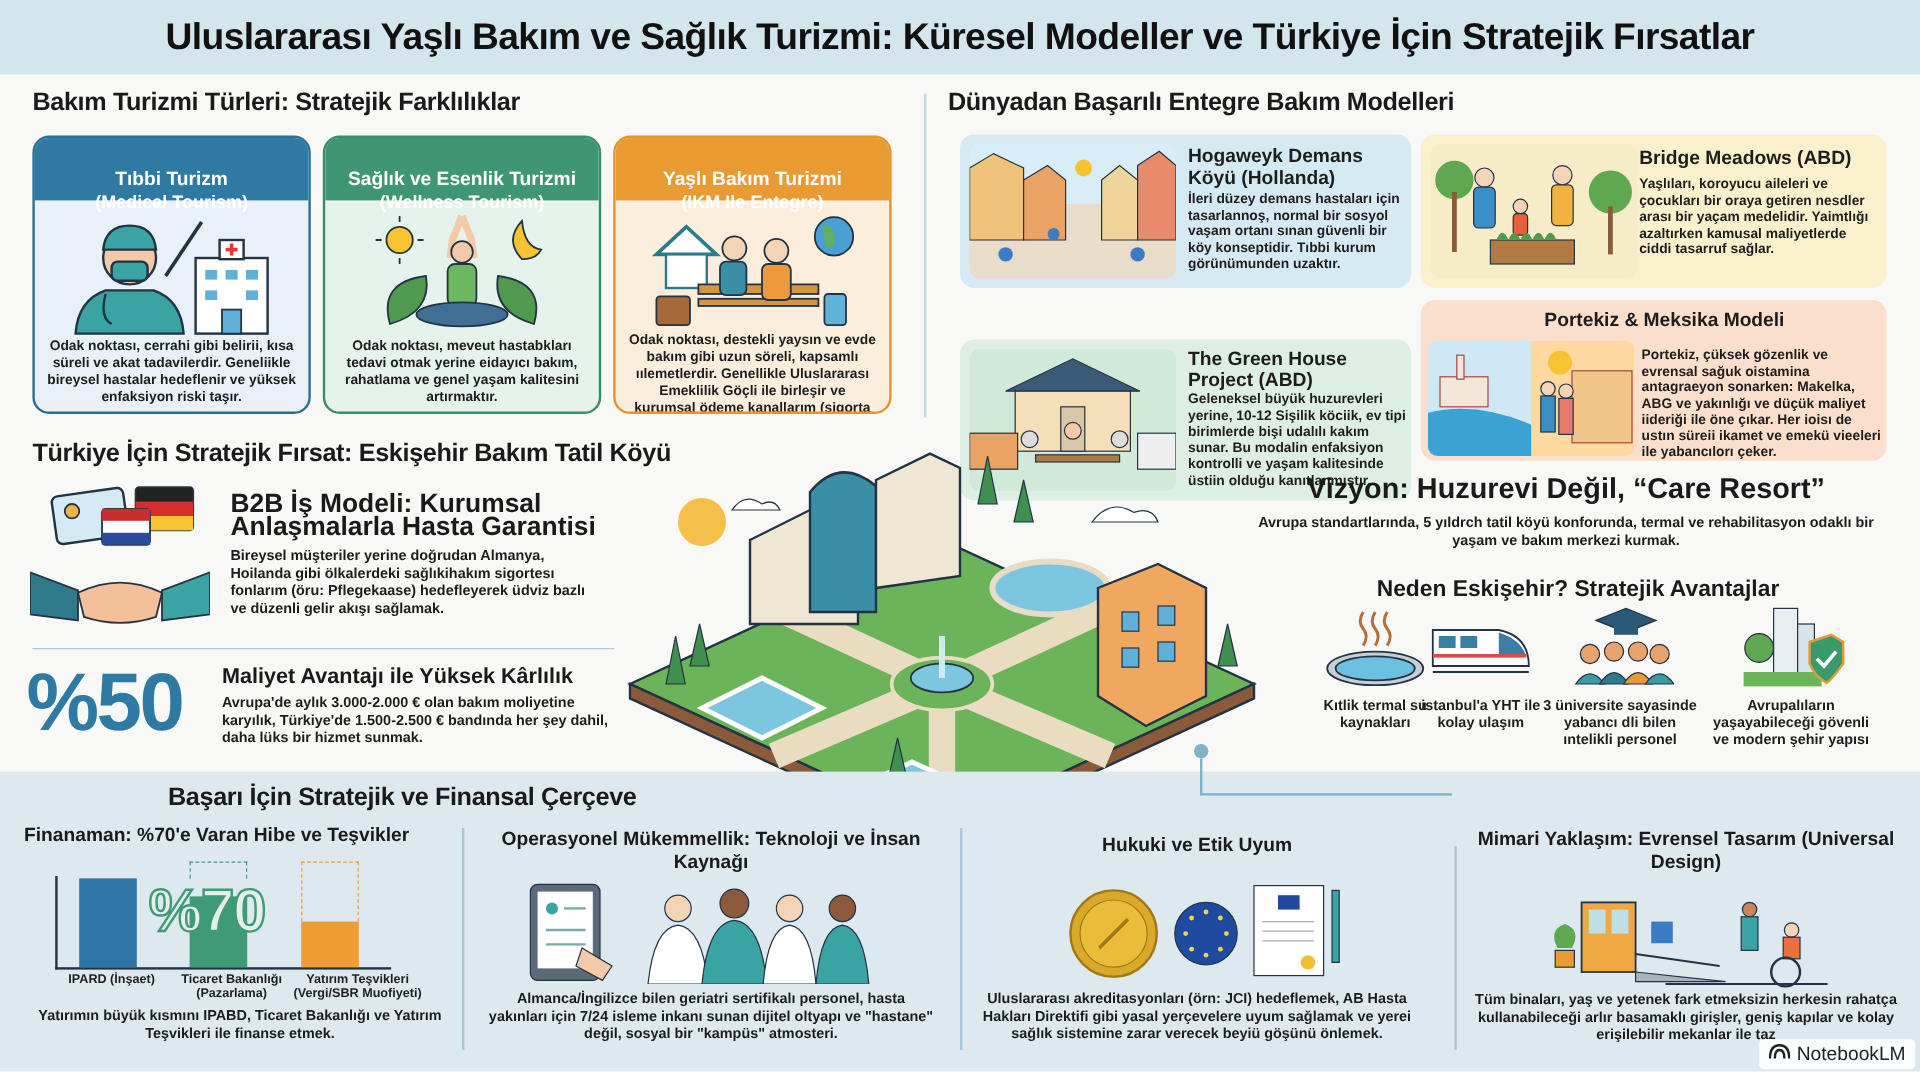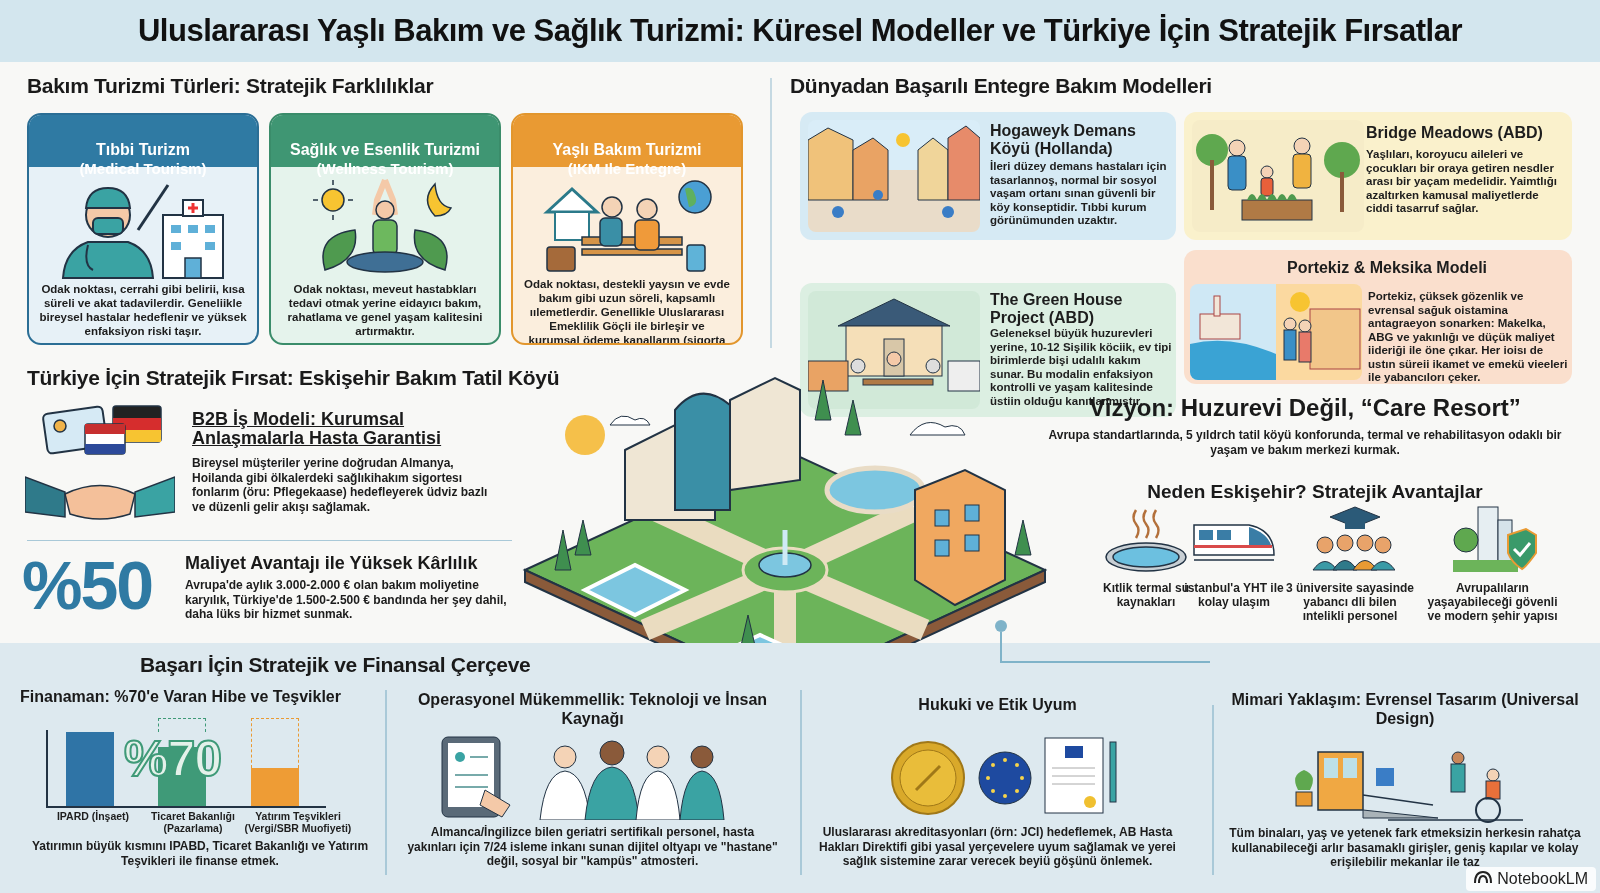--- a/index.html
+++ b/index.html
@@ -142,21 +142,21 @@
     <rect x="88" y="16" width="48" height="12" fill="#d62d2d"></rect>
       <rect x="88" y="28" width="48" height="12" fill="#f7c431"></rect>
     <rect x="60" y="22" width="40" height="30" rx="3" fill="#fff" stroke="#234" stroke-width="1.5"></rect>
     <rect x="60" y="22" width="40" height="10" fill="#c72f2f"></rect>
       <rect x="60" y="42" width="40" height="10" fill="#2c4a9a"></rect>
     <path d="M0 75 L40 90 L40 115 L0 110 Z" fill="#2f7a8a" stroke="#234" stroke-width="1.5"></path>
     <path d="M150 75 L110 90 L110 115 L150 110 Z" fill="#3aa3a3" stroke="#234" stroke-width="1.5"></path>
     <path d="M40 92 Q75 75 110 92 L105 112 Q75 122 45 112 Z" fill="#f4c09a" stroke="#234" stroke-width="1.5"></path>
   </svg>
 </div>
-<div class="subtitle" style="left:192px; top:410px; width:320px; font-size:18px; line-height:19px;text-decoration:underline;">B2B İş Modeli: Kurumsal Anlaşmalarla Hasta Garantisi</div>
+<div class="subtitle" style="left:192px; top:410px; width:320px; font-size:22px; line-height:19px;">B2B İş Modeli: Kurumsal Anlaşmalarla Hasta Garantisi</div>
 <div class="bodytext" style="left:192px; top:456px; width:310px;">Bireysel müşteriler yerine doğrudan Almanya, Hoilanda gibi ölkalerdeki sağlıkihakım sigortesı fonlarım (öru: Pflegekaase) hedefleyerek üdviz bazlı ve düzenli gelir akışı sağlamak.</div>
 
 <div class="abs" style="left:27px; top:540px; width:485px; height:1px; background:#a9c9d8;"></div>
 
 <div class="abs" style="left:22px; top:545px; font-size:68px; font-weight:700; color:#2f7aa3; letter-spacing:-2px; line-height:80px;">%50</div>
 <div class="subtitle" style="left:185px; top:553px; font-size:18px;">Maliyet Avantajı ile Yüksek Kârlılık</div>
 <div class="bodytext" style="left:185px; top:578px; width:330px;">Avrupa'de aylık 3.000-2.000 € olan bakım moliyetine karyılık, Türkiye'de 1.500-2.500 € bandında her şey dahil, daha lüks bir hizmet sunmak.</div>
 
 <div class="section-title" style="left:790px; top:74px; width:780px;">Dünyadan Başarılı Entegre Bakım Modelleri</div>
 

